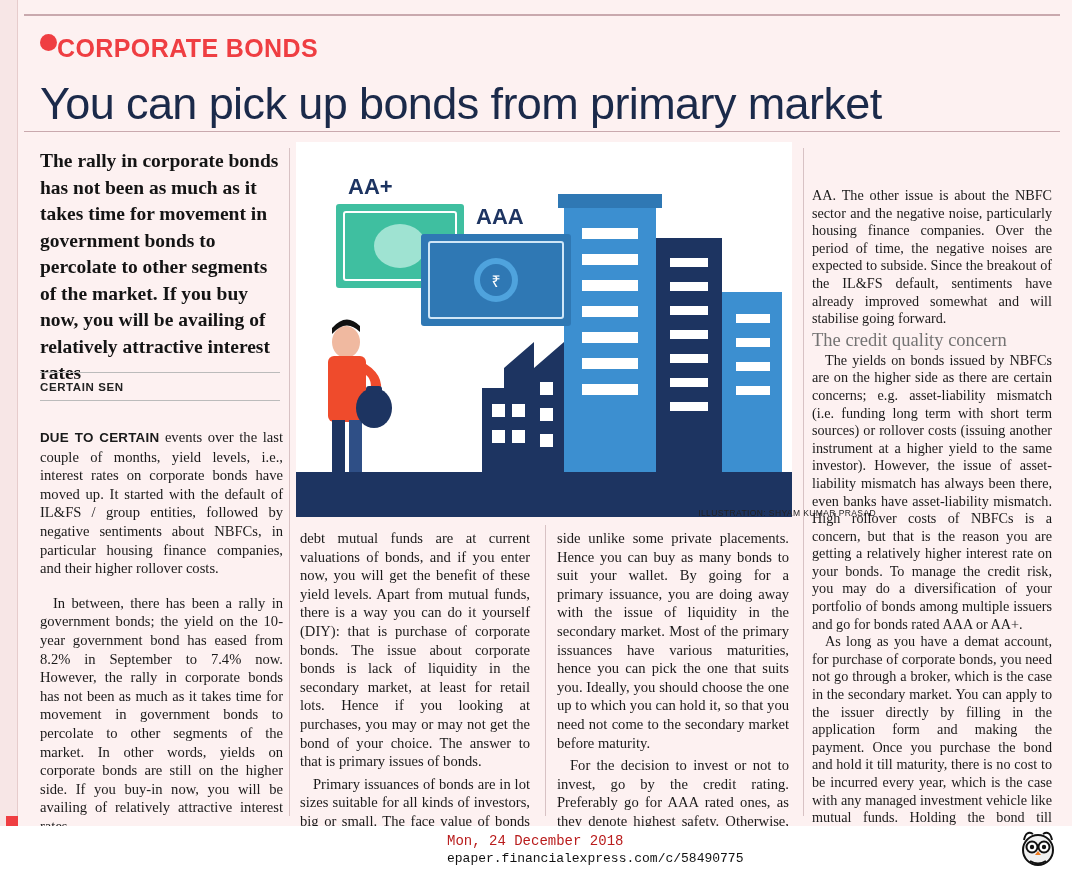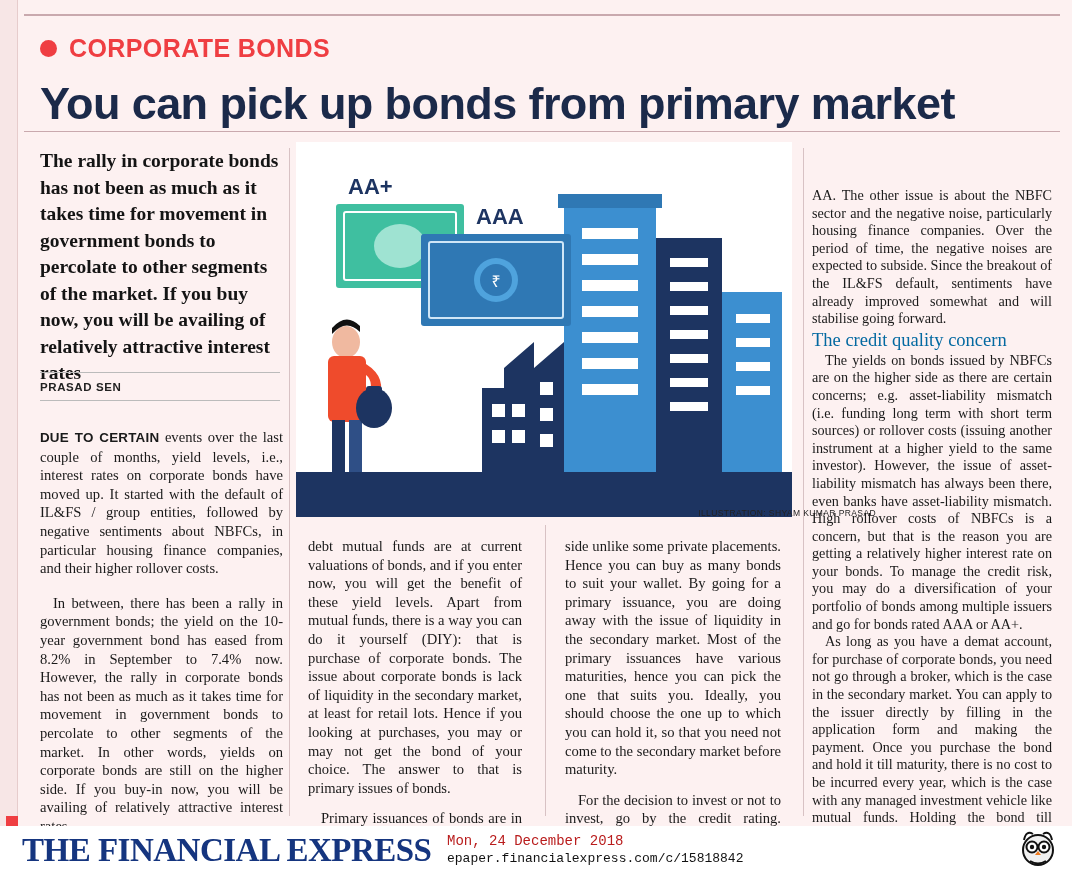--- a/index.html
+++ b/index.html
@@ -28,40 +28,40 @@
   }
   .rule-top {
     position: absolute;
     left: 24px; top: 14px; width: 1036px; height: 2px;
     background: #c9a9ae;
   }
   
   .kicker {
     position: absolute;
     left: 40px; top: 34px;
-    display: flex; align-items: center; gap: 12px;
+    display: flex; align-items: flex-start; gap: 0;
   }
   .kicker-dot {
     width: 17px; height: 17px; border-radius: 50%;
     background: #ef3e42;
     display: inline-block;
   }
   .kicker-text {
     font-family: "Liberation Sans", sans-serif;
     font-weight: bold;
     font-size: 25px;
     letter-spacing: .4px;
     color: #ef3e42;
   }
   .headline {
     position: absolute;
     left: 40px; top: 62px;
     width: 1010px;
     font-family: "Liberation Sans", sans-serif;
-    font-weight: bold;
+    font-weight: normal;
     font-size: 45px;
     line-height: 52px;
     letter-spacing: -0.6px;
     color: #1b2a4a;
     margin-top: 16px;
   }
   .hr-under-head {
     position: absolute;
     left: 24px; top: 131px; width: 1036px; height: 1px;
     background: #c9a9ae;
@@ -108,21 +108,21 @@
     font-family: "Liberation Sans", sans-serif;
     font-weight: bold;
     font-size: 13.4px;
     letter-spacing: .2px;
   }
   .subhead {
     font-family: "Liberation Serif", serif;
     font-size: 18.5px;
     line-height: 24px;
     margin: 8px 0 2px 0;
-    color: #0369a1;
+    color: #737373;
     text-indent: 0 !important;
   }
   
   .illo-wrap {
     position: absolute;
     left: 296px; top: 142px; width: 496px; height: 375px;
     background: #ffffff;
     overflow: hidden;
   }
   .illo-credit {
@@ -139,21 +139,21 @@
   .col-mid1 {
     position: absolute;
     left: 296px; top: 525px; width: 238px;
     font-size: 14.6px; line-height: 18.6px; text-align: justify;
   }
   .col-mid2 {
     position: absolute;
     left: 553px; top: 525px; width: 240px;
     font-size: 14.6px; line-height: 18.6px; text-align: justify;
   }
-  .col-mid1 p, .col-mid2 p { margin: 12px; text-indent: 13px; }
+  .col-mid1 p, .col-mid2 p { margin: 4px; text-indent: 13px; }
   .col-mid1 p.first, .col-mid2 p.first { text-indent: 0; }
   
   .col-right {
     position: absolute;
     left: 812px; top: 143px; width: 240px;
     font-size: 14.2px; line-height: 17.6px; text-align: justify;
   }
   .col-right p { margin: 0; text-indent: 13px; }
   .col-right p.first { text-indent: 0; margin-top: 44px; }
   .writer-note {
@@ -217,21 +217,21 @@
   <div class="kicker">
     <span class="kicker-dot"></span>
     <span class="kicker-text">CORPORATE BONDS</span>
   </div>
 
   <h1 class="headline">You can pick up bonds from primary market</h1>
   <div class="hr-under-head"></div>
 
   <div class="standfirst">The rally in corporate bonds has not been as much as it takes time for movement in government bonds to percolate to other segments of the market. If you buy now, you will be availing of relatively attractive interest rates</div>
   <div class="byline-rule"></div>
-  <div class="byline">PRASAD SEN</div>
+  <div class="byline">CERTAIN SEN</div>
   <div class="byline-rule2"></div>
 
   <div class="col-left">
     <p class="first">
       <span class="dropcap-lead">DUE TO CERTAIN</span><span> events over the last couple of months, yield levels, i.e., interest rates on corporate bonds have moved up. It started with the default of IL&amp;FS / group entities, followed by negative sentiments about NBFCs, in particular housing finance companies, and their higher rollover costs.</span>
     </p>
     <p><span>In between, there has been a rally in government bonds; the yield on the 10-year government bond has eased from 8.2% in September to 7.4% now. However, the rally in corporate bonds has not been as much as it takes time for movement in government bonds to percolate to other segments of the market. In other words, yields on corporate bonds are still on the higher side. If you buy-in now, you will be availing of relatively attractive interest rates.</span></p>
     <p><span>There are two ways to avail prevailing yield levels in the market. One is mutual funds, which are evergreen. The NAVs of</span></p>
   </div>
 
@@ -324,23 +324,22 @@
     <p><span>As long as you have a demat account, for purchase of corporate bonds, you need not go through a broker, which is the case in the secondary market. You can apply to the issuer directly by filling in the application form and making the payment. Once you purchase the bond and hold it till maturity, there is no cost to be incurred every year, which is the case with any managed investment vehicle like mutual funds. Holding the bond till maturity will do away with the issues of market price movement and secondary market liquidity.</span></p>
     <p class="writer-note">The writer is founder, wiseinvestor.in</p>
   </div>
 
   <div class="vrule" style="left:289px; top:148px; height:668px;"></div>
   <div class="vrule" style="left:545px; top:525px; height:291px;"></div>
   <div class="vrule" style="left:803px; top:148px; height:668px;"></div>
 
   <div class="red-sq"></div>
   <div class="footer-band"></div>
-  <div class="masthead">THE FINANCIAL EXPRESS</div>
   <div class="footer-date">Mon, 24 December 2018</div>
-  <div class="footer-url">epaper.financialexpress.com/c/15818842</div>
+  <div class="footer-url">epaper.financialexpress.com/c/58490775</div>
   <svg class="owl" viewBox="0 0 40 38">
     <ellipse cx="20" cy="22" rx="15" ry="15" fill="#f0f0f0" stroke="#111" stroke-width="2"></ellipse>
     <path d="M6 12 q2 -10 9 -6" fill="none" stroke="#111" stroke-width="2"></path>
     <path d="M34 12 q-2 -10 -9 -6" fill="none" stroke="#111" stroke-width="2"></path>
     <circle cx="14" cy="19" r="5.5" fill="#fff" stroke="#111" stroke-width="2"></circle>
     <circle cx="26" cy="19" r="5.5" fill="#fff" stroke="#111" stroke-width="2"></circle>
     <circle cx="14" cy="19" r="2.2" fill="#111"></circle>
     <circle cx="26" cy="19" r="2.2" fill="#111"></circle>
     <path d="M20 23 l-3 4 h6 Z" fill="#ef7b1f"></path>
     <path d="M12 33 q8 5 16 0" fill="none" stroke="#111" stroke-width="2"></path>

